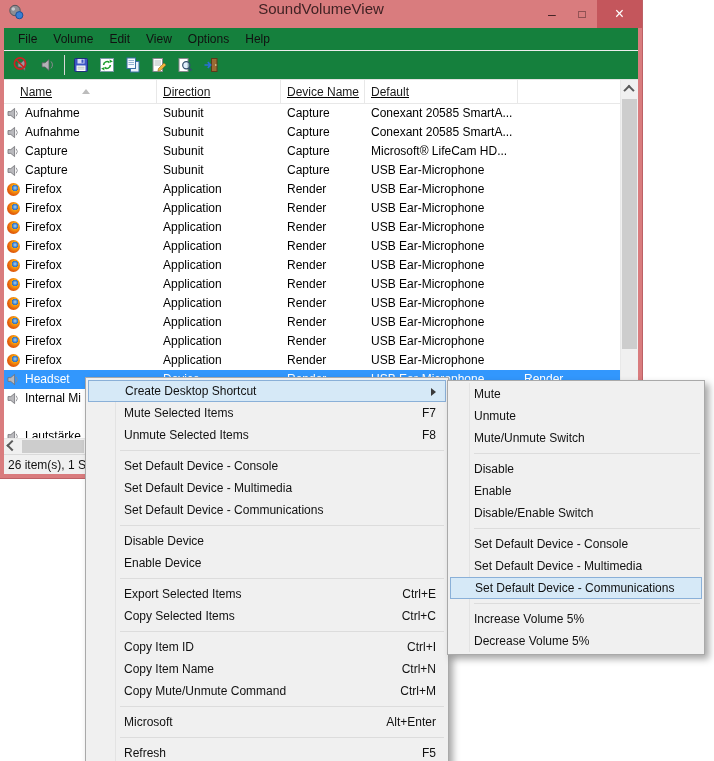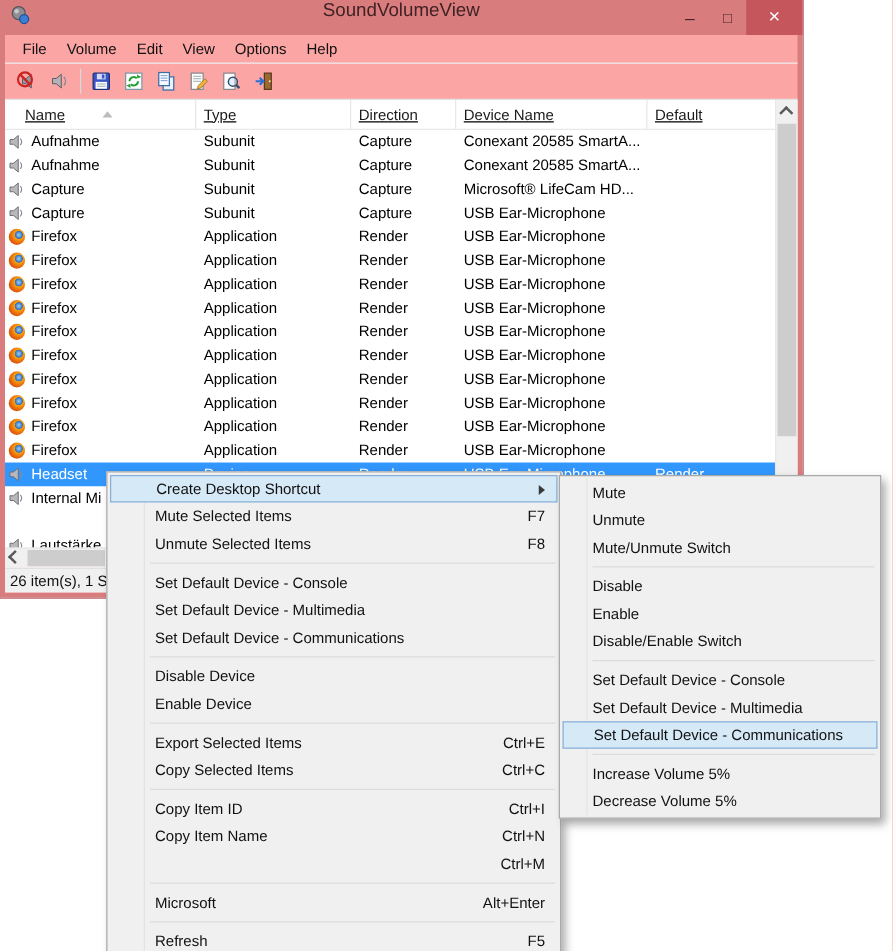--- a/index.html
+++ b/index.html
@@ -16,21 +16,21 @@
   .window{ position:absolute; left:0; top:0; width:642px; height:478px;
     background:var(--titlebar); outline:1px solid #bd6166; }
   .titlebar{ position:relative; height:28px; display:flex; align-items:center; padding-left:8px; }
   .title{ position:absolute; left:50%; transform:translateX(-50%); top:0;
     font-size:15px; color:#402224; white-space:nowrap; }
   .controls{ position:absolute; right:0; top:0; height:28px; display:flex; }
   .ctrl{ width:30px; height:100%; display:flex; align-items:center; justify-content:center;
     color:#462527; font-size:14px; }
   .ctrl.max{ font-size:12px; font-weight:bold; }
   .ctrl.close{ width:45px; background:var(--close-button); color:#fff; font-size:16px; }
-  .client{ position:absolute; left:4px; right:4px; top:28px; bottom:4px; background:#fca5a5;
+  .client{ position:absolute; left:4px; right:4px; top:28px; bottom:4px; background:#15803d;
     display:flex; flex-direction:column; }
   
   .menubar{ height:22px; display:flex; align-items:center; padding-left:6px; font-size:12px; color:#111; }
   .mb-item{ padding:3px 8px; }
   .toolbar{ height:28px; display:flex; align-items:center; padding-left:5px;
     border-top:1px solid #ededed; border-bottom:1px solid #e2e2e2; }
   .tb-btn{ width:26px; height:24px; display:flex; align-items:center; justify-content:center; }
   .tb-sep{ width:1px; height:20px; background:#d8d8d8; margin:0 3px; }
   
   .listview{ position:relative; flex:1; overflow:hidden; background:#fff;text-decoration:underline; }
@@ -182,23 +182,20 @@
         </div>
       </div>
 
     <div class="listview">
       <div class="lv-header" id="lv-header">
           <div class="hcell first">
             <span>Name</span>
             <span class="sort-arrow"></span>
           </div>
           <div class="hcell">
-            <span>Type</span>
-          </div>
-          <div class="hcell">
             <span>Direction</span>
           </div>
           <div class="hcell">
             <span>Device Name</span>
           </div>
           <div class="hcell">
             <span>Default</span>
           </div>
         </div>
       <div class="rows" id="rows">
@@ -468,20 +465,21 @@
     <div class="msep"></div>
     <div class="mi">
       <span class="lbl">Copy Item ID</span>
       <span class="sc">Ctrl+I</span>
     </div>
     <div class="mi">
       <span class="lbl">Copy Item Name</span>
       <span class="sc">Ctrl+N</span>
     </div>
     <div class="mi">
+      <span class="lbl">Copy Mute/Unmute Command</span>
       <span class="sc">Ctrl+M</span>
     </div>
     <div class="msep"></div>
     <div class="mi">
       <span class="lbl">Microsoft</span>
       <span class="sc">Alt+Enter</span>
     </div>
     <div class="msep"></div>
     <div class="mi">
       <span class="lbl">Refresh</span>

